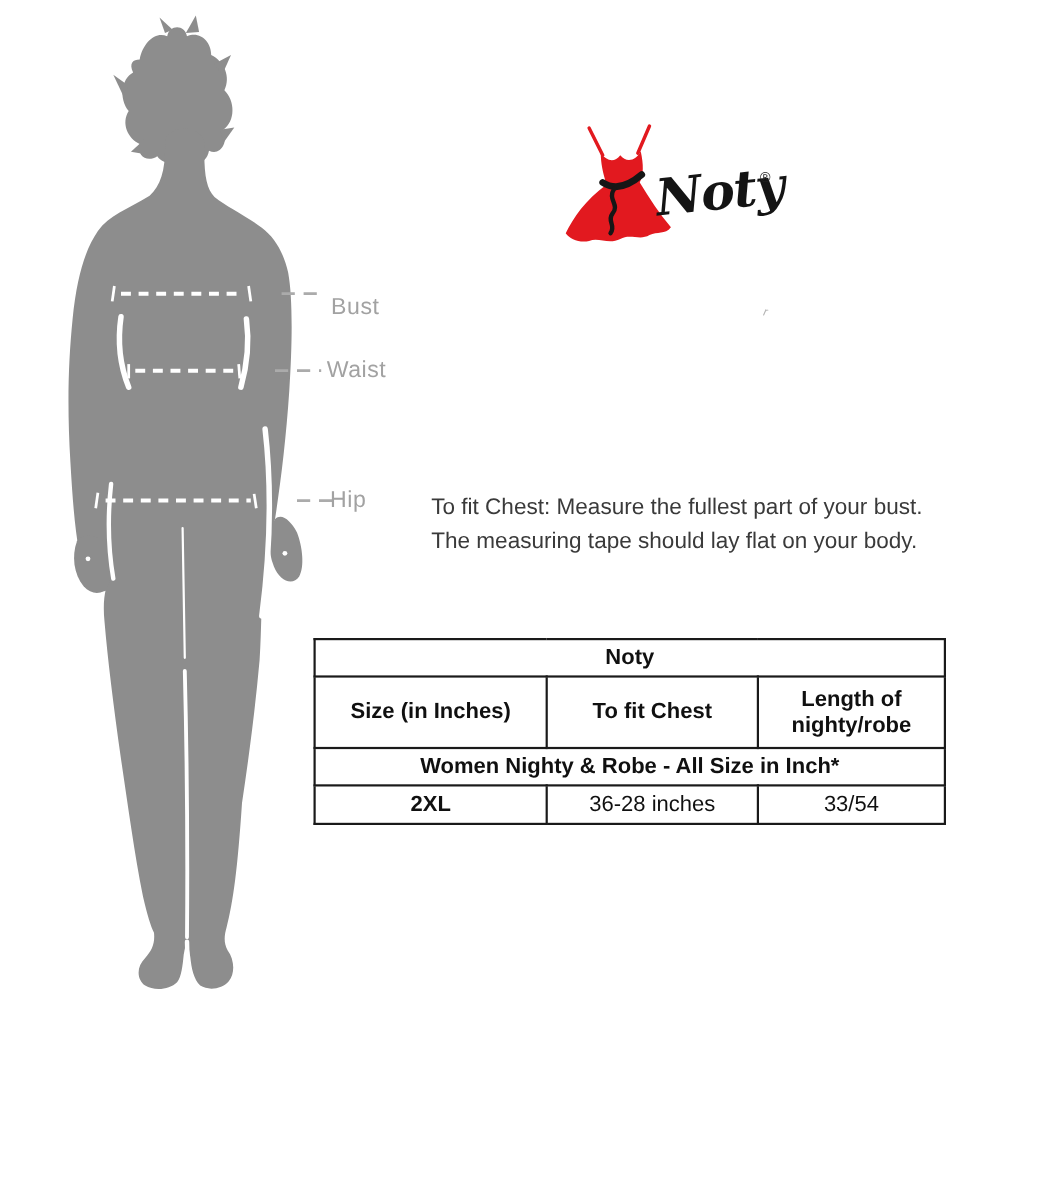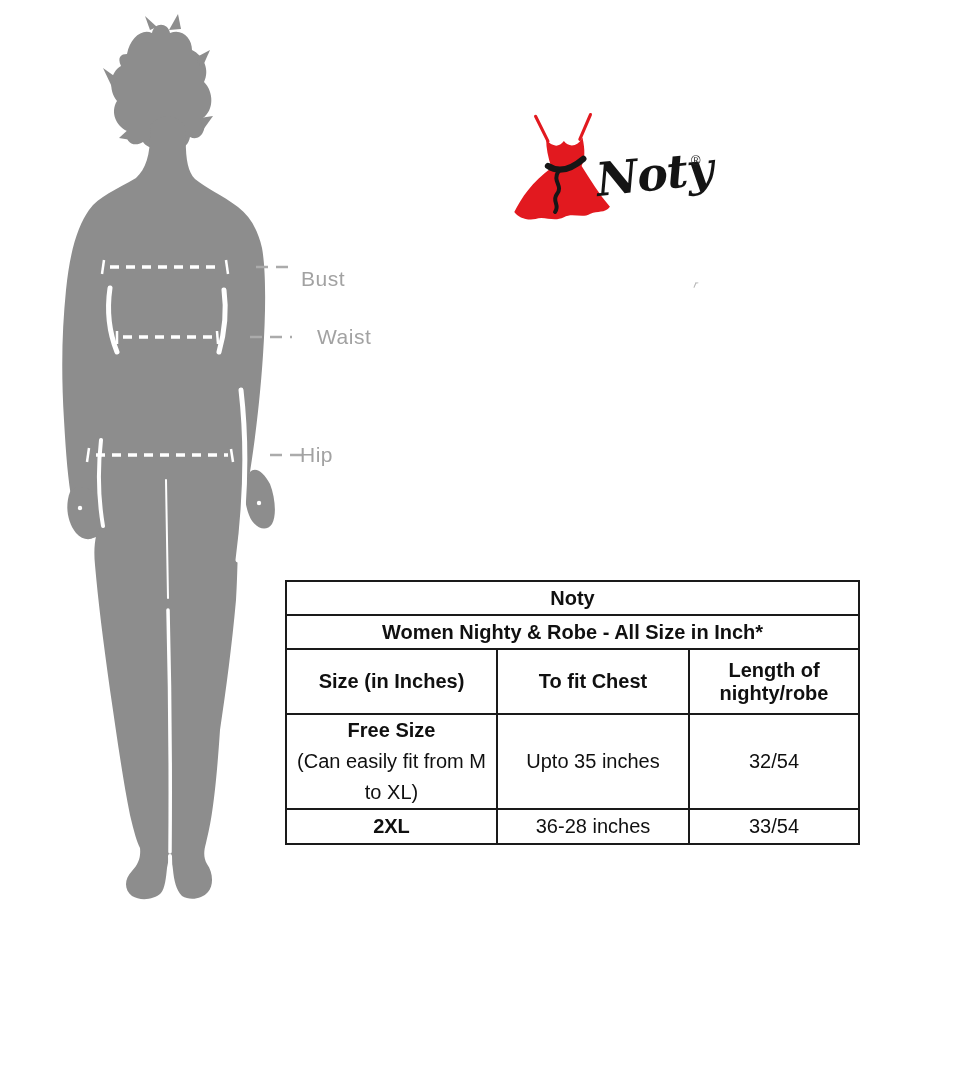--- a/index.html
+++ b/index.html
@@ -2,21 +2,21 @@
 <html><head>
 <meta charset="utf-8">
 <style>
   html,body{margin:0;padding:0;background:#ffffff;}
   .canvas{position:relative;width:960px;height:1080px;background:#ffffff;overflow:hidden;
           font-family:"Liberation Sans",sans-serif;}
   svg{display:block;}
   .fig-svg{position:absolute;left:0;top:0;}
   .measure-label{position:absolute;color:#a2a2a2;font-size:21px;letter-spacing:.5px;}
   .label-bust{left:301px;top:255px;margin-top:12px;}
-  .label-waist{left:297px;top:325px;margin-left:20px;}
+  .label-waist{left:297px;top:325px;}
   .label-hip{left:300px;top:443px;}
   .logo-dress{position:absolute;left:504px;top:111px;}
   .brand-script{position:absolute;left:596px;top:147px;font-family:"DejaVu Serif",serif;
                 font-style:italic;font-weight:bold;font-size:46px;color:#141414;
                 transform:rotate(-6deg);letter-spacing:-1px;}
   .reg-mark{position:absolute;left:691px;top:153px;font-size:13px;color:#242424;}
   .artifact{position:absolute;left:694px;top:278px;color:#b4b4b4;font-size:11px;
             font-style:italic;transform:rotate(12deg);}
   .instructions{position:absolute;left:392px;top:445px;color:#3a3a3a;font-size:20.5px;
                 line-height:31px;white-space:nowrap;}
@@ -118,47 +118,41 @@
     <path d="M34,6 L48,34" stroke-width="3.5" stroke-linecap="round" fill="none" stroke="#e2191f"></path>
     <path d="M96,4 L84,32" stroke-width="3.5" stroke-linecap="round" fill="none" stroke="#e2191f"></path>
     <path d="M48,62 C60,70 74,66 88,54" stroke="#161616" stroke-width="7" stroke-linecap="round" fill="none"></path>
     <path d="M60,68 C52,80 66,84 58,94 C52,102 62,106 56,114" stroke="#161616" stroke-width="4.5" stroke-linecap="round" fill="none"></path>
   </svg>
   <span class="brand-script">Noty</span>
   <span class="reg-mark">®</span>
   <span class="artifact">r</span>
 
   <div class="instructions">
+    <div>To fit Chest: Measure the fullest part of your bust.</div>
+    <div>The measuring tape should lay flat on your body.</div>
   </div>
 
   <table class="size-table">
     <colgroup>
         <col style="width:211px">
         <col style="width:192px">
         <col style="width:170px">
       </colgroup>
     <tbody>
       <tr>
         <td colspan="3" class="b r32">Noty</td>
       </tr>
       <tr>
-        <td colspan="3" class="b r32">Women Nighty &amp; Robe - All Size in Inch*</td>
-      </tr>
-      <tr>
         <td class="b r63">Size (in Inches)</td>
         <td class="b r63">To fit Chest</td>
         <td class="b r63">Length of nighty/robe</td>
       </tr>
       <tr>
-        <td class="r93">
-          <span class="size-main b">Free Size</span>
-          <span class="note">(Can easily fit  from M to XL)</span>
-        </td>
-        <td class="r93">Upto 35 inches</td>
-        <td class="r93">32/54</td>
+        <td colspan="3" class="b r32">Women Nighty &amp; Robe - All Size in Inch*</td>
       </tr>
       <tr>
         <td class="b r33">2XL</td>
         <td class="r33">36-28 inches</td>
         <td class="r33">33/54</td>
       </tr>
     </tbody>
   </table>
 
 </div>

